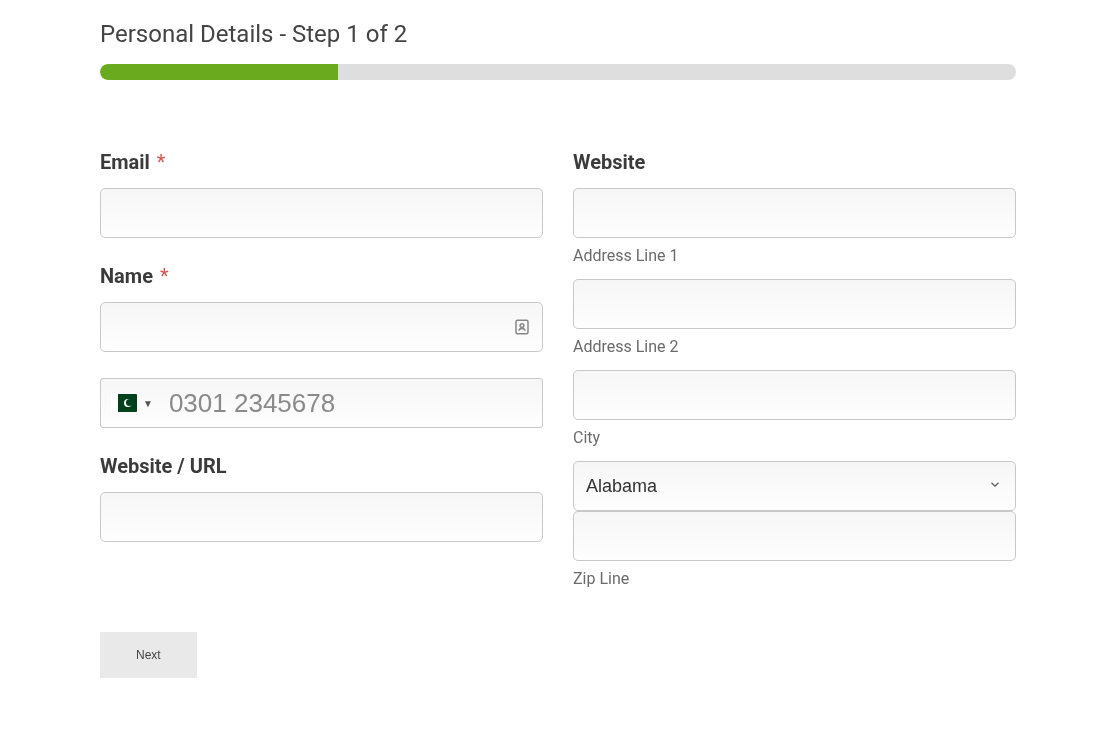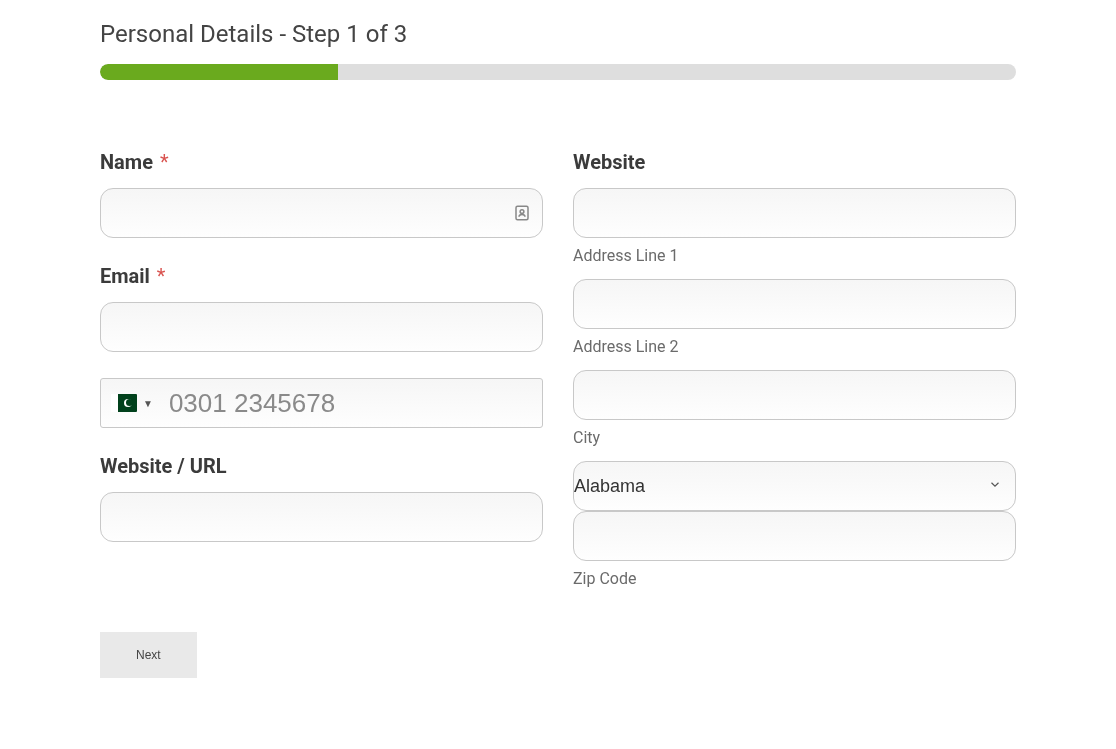--- a/index.html
+++ b/index.html
@@ -49,23 +49,23 @@
     }
     .required-star {
       color: #d9534f;
       font-weight: 400;
       margin-left: 2px;
     }
     .text-input, .select-input {
       width: 100%;
       height: 50px;
       border: 1px solid #c8c8c8;
-      border-radius: 13px;
+      border-radius: 5px;
       background: linear-gradient(#f6f6f6, #fefefe);
-      padding: 0 0;
+      padding: 0 12px;
       font-size: 18px;
       color: #333;
       outline: none;
     }
     .select-input {
       appearance: none;
       -webkit-appearance: none;
       background: linear-gradient(#f6f6f6, #fefefe);
       padding-right: 40px;
       cursor: pointer;
@@ -161,54 +161,54 @@
       font-size: 12px;
       padding: 16px 36px;
       cursor: pointer;
     }
   </style>
 </head>
 <body>
 
 
 
-<h1 class="page-title">Personal Details - Step 1 of 3</h1>
+<h1 class="page-title">Personal Details - Step 1 of 2</h1>
 
 <div class="progress-bar">
   <div class="progress-fill" style="width:26%"></div>
 </div>
 
 <div class="form-grid">
 
   <div class="col">
+
+    <div class="field">
+      <label class="field-label">
+        <span>Email</span>
+        <span class="required-star">*</span>
+      </label>
+      <input type="email" class="text-input" value="" style="">
+    </div>
 
     <div class="field">
       <label class="field-label">
         <span>Name</span>
         <span class="required-star">*</span>
       </label>
       <div class="input-rel">
         <input type="text" class="text-input" value="" style="">
         <svg class="contact-icon" viewBox="0 0 24 24" fill="none" stroke="currentColor" stroke-width="2">
           <rect x="4" y="3" width="16" height="18" rx="2"></rect>
           <circle cx="12" cy="10" r="2.5"></circle>
           <path d="M8 17c0-2 2-3 4-3s4 1 4 3"></path>
         </svg>
       </div>
     </div>
 
     <div class="field">
-      <label class="field-label">
-        <span>Email</span>
-        <span class="required-star">*</span>
-      </label>
-      <input type="email" class="text-input" value="" style="">
-    </div>
-
-    <div class="field">
       <div class="phone-wrapper">
         <div style="display:flex;align-items:center;cursor:pointer;">
           <div class="flag">
               <div class="flag-moon"></div>
             </div>
           <span class="flag-caret">▼</span>
         </div>
         <input type="tel" class="phone-input" placeholder="0301 2345678" style="">
       </div>
     </div>
@@ -238,21 +238,21 @@
         <option>Alabama</option>
       </select>
       <span class="select-caret">
         <svg width="14" height="14" viewBox="0 0 24 24" fill="none" stroke="currentColor" stroke-width="2">
             <polyline points="6 9 12 15 18 9"></polyline>
           </svg>
       </span>
     </div>
 
     <input type="text" class="text-input" value="" style="">
-    <span class="sub-label">Zip Code</span>
+    <span class="sub-label">Zip Line</span>
 
   </div>
 </div>
 
 <button class="next-btn">Next</button>
 
 
 
 
 </body></html>

